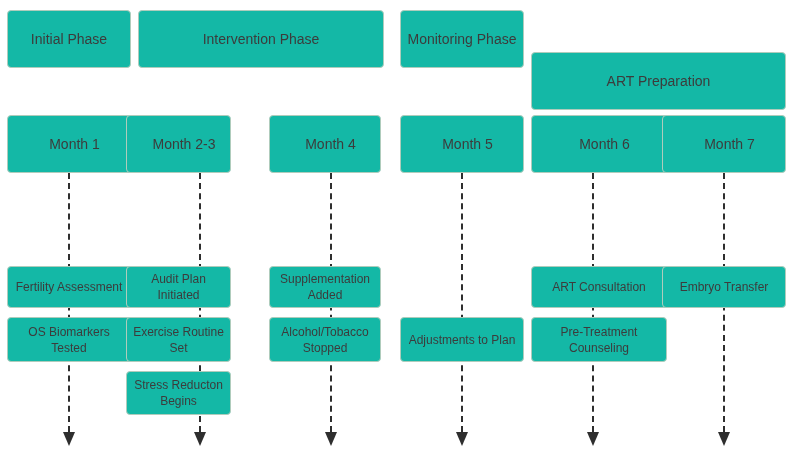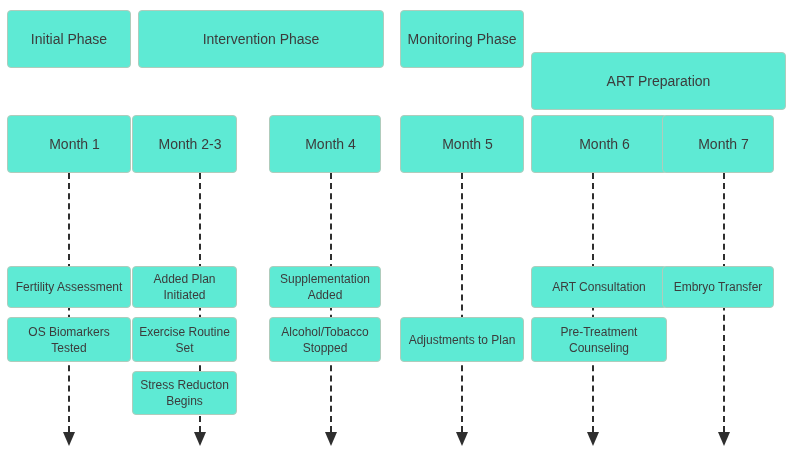--- a/index.html
+++ b/index.html
@@ -8,21 +8,21 @@
     position: relative;
     width: 797px;
     height: 453px;
     background: #ffffff;
     font-family: "Liberation Sans", sans-serif;
     color: #3c3c3c;
     overflow: hidden;
   }
   .box {
     position: absolute;
-    background: #5eead4;
+    background: #14b8a6;
     border: 1px solid #afccbc;
     border-radius: 4px;
     display: flex;
     align-items: center;
     justify-content: center;
     text-align: center;
     z-index: 2;
   }
   .phase, .month {
     height: 58px;
@@ -34,25 +34,25 @@
     font-size: 12px;
     line-height: 16px;
     padding: 1px 3px;
   }
   .trow0 { top: 266px; height: 42px; }
   .trow1 { top: 317px; height: 45px; }
   .trow2 { top: 371px; height: 44px; }
 
   
   .c0 { left: 7px;   width: 124px; }
-  .c1 { left: 132px; width: 105px; }
+  .c1 { left: 126px; width: 105px; }
   .c2 { left: 269px; width: 112px; }
   .c3 { left: 400px; width: 124px; }
   .c4 { left: 531px; width: 136px; }
-  .c5 { left: 662px; width: 112px; }
+  .c5 { left: 662px; width: 124px; }
   .span2a { left: 138px; width: 246px; } 
   .span2b { left: 531px; width: 255px; margin-top: 42px; } 
 
   .connector {
     position: absolute;
     top: 173px;
     height: 259px;
     width: 0;
     border-left: 2px dashed #2e2e2e;
     z-index: 1;
@@ -108,21 +108,21 @@
   <div class="arrowhead a0"></div>
   <div class="arrowhead a1"></div>
   <div class="arrowhead a2"></div>
   <div class="arrowhead a3"></div>
   <div class="arrowhead a4"></div>
   <div class="arrowhead a5"></div>
 
   <div class="box task trow0 c0">Fertility Assessment</div>
   <div class="box task trow1 c0">OS Biomarkers Tested</div>
 
-  <div class="box task trow0 c1">Added Plan Initiated</div>
+  <div class="box task trow0 c1">Audit Plan Initiated</div>
   <div class="box task trow1 c1">Exercise Routine Set</div>
   <div class="box task trow2 c1">Stress Reducton Begins</div>
 
   <div class="box task trow0 c2">Supplementation Added</div>
   <div class="box task trow1 c2">Alcohol/Tobacco Stopped</div>
 
   <div class="box task trow1 c3">Adjustments to Plan</div>
 
   <div class="box task trow0 c4">ART Consultation</div>
   <div class="box task trow1 c4">Pre-Treatment Counseling</div>

